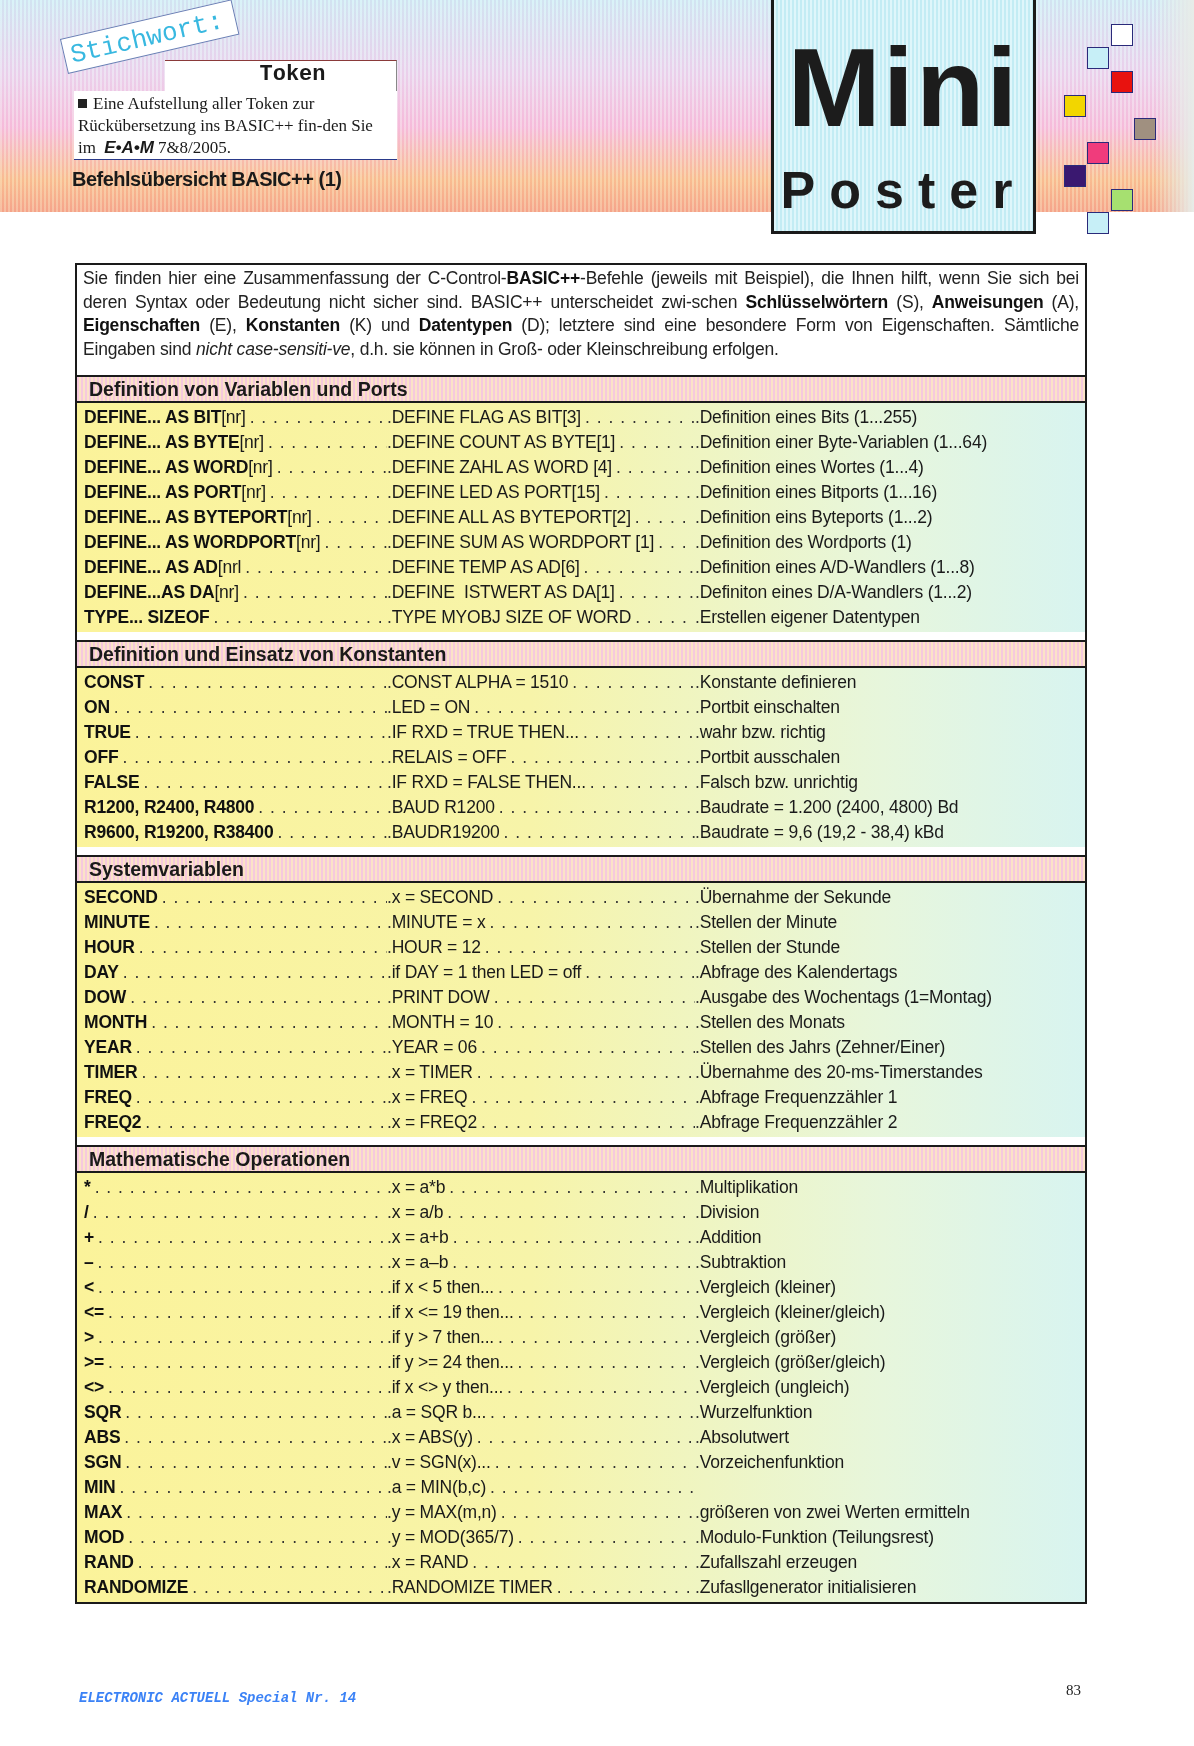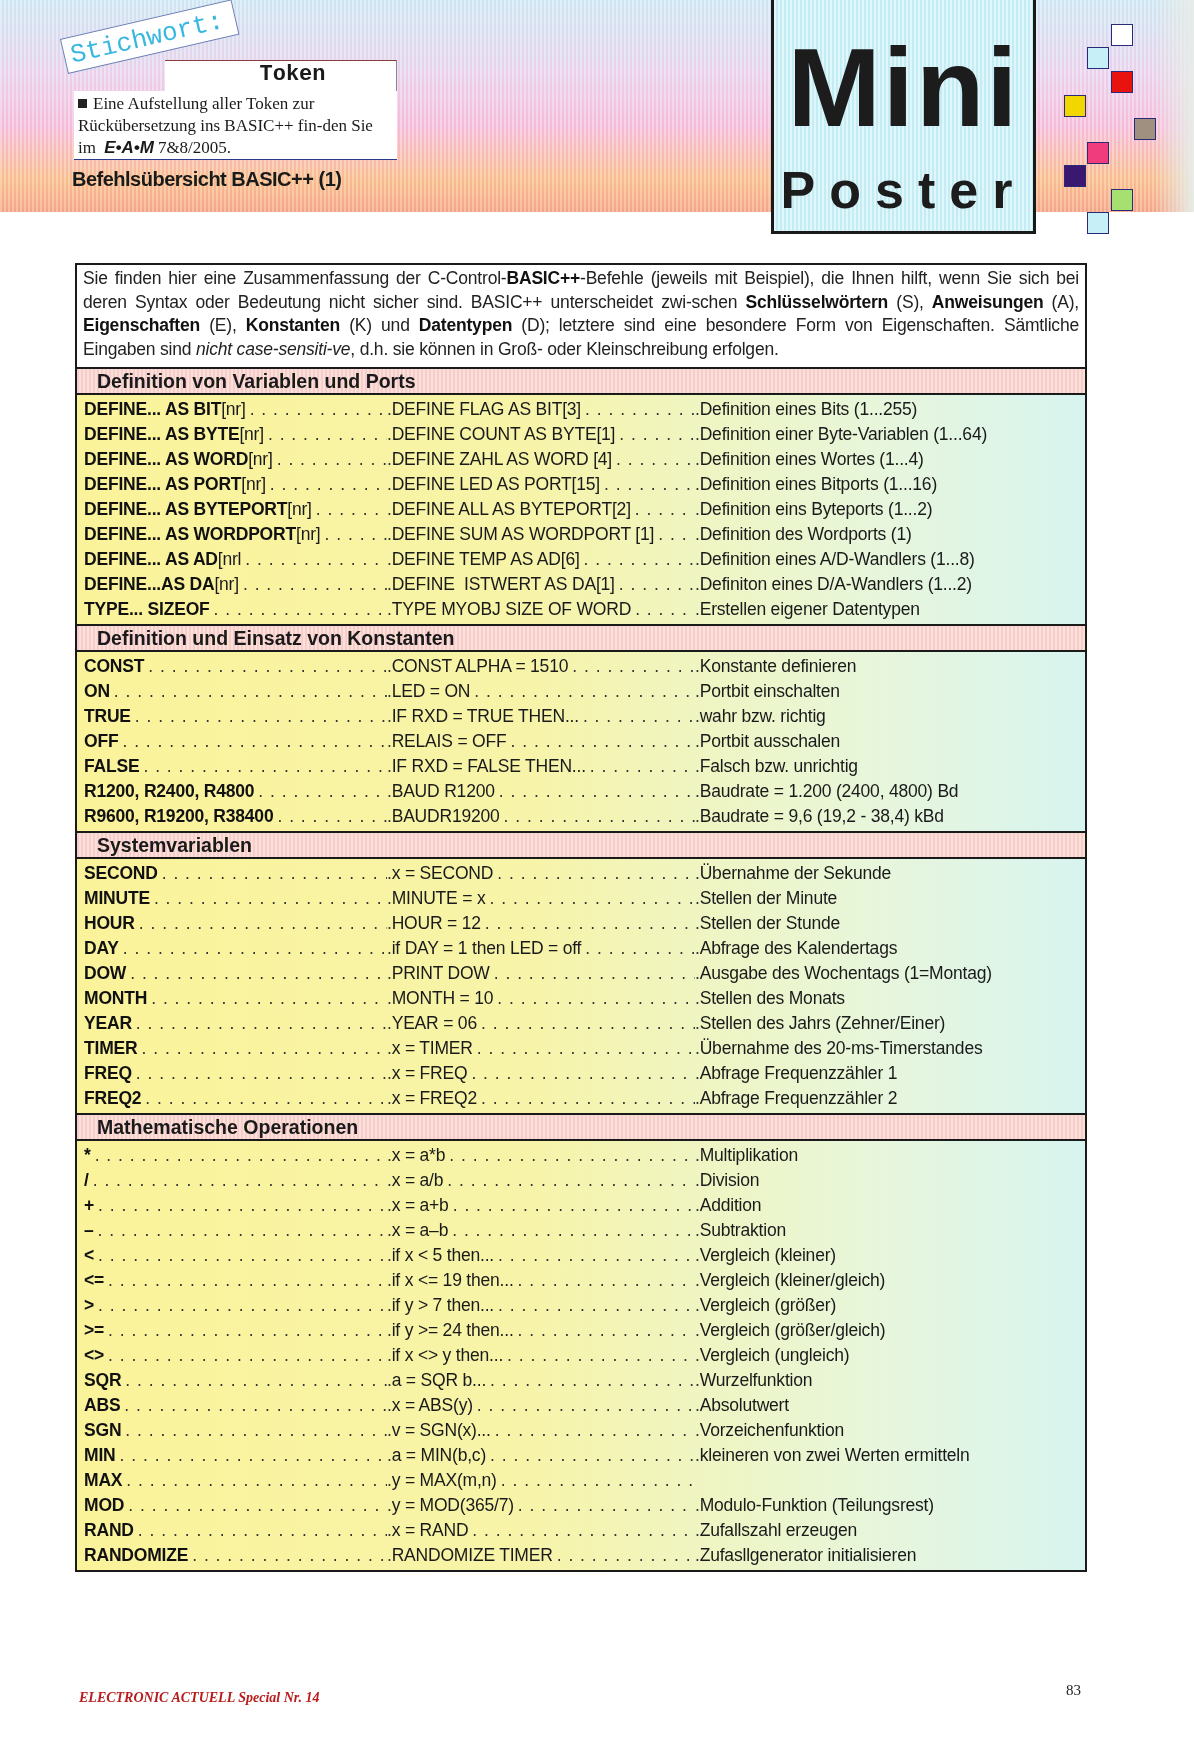--- a/index.html
+++ b/index.html
@@ -75,39 +75,39 @@
   }
   .intro {
     font-size: 17.5px; line-height: 23.5px; padding: 2px 6px 6px 6px; text-align: justify; color: #222;
     letter-spacing: -0.2px;
   }
   .intro b { font-weight: bold; color: #111; }
   .intro i { font-style: italic; }
   .section-head {
     background: repeating-linear-gradient(90deg, #f6c9dd 0 2px, #fbe3c7 2px 4px);
     border-top: 2px solid #1a1a1a; border-bottom: 2px solid #1a1a1a;
-    font-weight: bold; font-size: 19.5px; line-height: 24px; padding: 0 20px; color: #1a1a1a;
+    font-weight: bold; font-size: 19.5px; line-height: 24px; padding: 0 12px; color: #1a1a1a; margin-top: 8px;
   }
   .section-body {
     background: linear-gradient(90deg, #fbf39a 0%, #f7f4a9 45%, #e7f6dc 80%, #d8f4f0 100%);
     padding: 2px 0 2px 0;
   }
   .row { display: flex; height: 25px; line-height: 25px; font-size: 17.5px; white-space: nowrap; overflow: hidden; letter-spacing: -0.2px; }
   .col-k { width: 310px; padding-left: 7px; box-sizing: border-box; display: flex; overflow: hidden; }
   .col-e { width: 308px; display: flex; overflow: hidden; }
   .col-d { flex: 1; overflow: hidden; }
   .kw { font-weight: bold; color: #111; }
   .kw-plain { font-weight: normal; }
   .dots { flex: 1; overflow: hidden; color: #333; padding-left: 4px; }
   .dots::after { content: ". . . . . . . . . . . . . . . . . . . . . . . . . . . . . . . . . . . . . . . . . . . . . . . . . . . . . . . . . . . . . . . . . ."; letter-spacing: 1px; }
   .lead-dot { color: #333; }
 
   .footer-left {
     position: absolute; left: 79px; top: 1690px;
-    font-family: Liberation Serif, serif; font-style: italic; font-weight: bold; font-size: 14px; color: #b91c1c;
+    font-family: Liberation Mono, monospace; font-style: italic; font-weight: bold; font-size: 14px; color: #3b82f6;
   }
   .footer-right {
     position: absolute; left: 1066px; top: 1682px;
     font-family: "Liberation Serif", serif; font-size: 15px; color: #222;
   }
 </style>
 </head>
 <body>
 
 <div class="header-band">
@@ -653,33 +653,33 @@
           <div class="col-k">
             <span class="kw">MIN</span>
             <span class="kw-plain"></span>
             <span class="dots"></span>
           </div>
           <div class="col-e">
             <span class="lead-dot">.</span>
             <span style="white-space: pre;">a = MIN(b,c)</span>
             <span class="dots"></span>
           </div>
-          <div class="col-d"><span class="lead-dot">.</span><span>kleineren von zwei Werten ermitteln</span></div>
         </div>
         <div class="row">
           <div class="col-k">
             <span class="kw">MAX</span>
             <span class="kw-plain"></span>
             <span class="dots"></span>
           </div>
           <div class="col-e">
             <span class="lead-dot">.</span>
             <span style="white-space: pre;">y = MAX(m,n)</span>
             <span class="dots"></span>
           </div>
+          <div class="col-d"><span class="lead-dot">.</span><span>größeren von zwei Werten ermitteln</span></div>
         </div>
         <div class="row">
           <div class="col-k">
             <span class="kw">MOD</span>
             <span class="kw-plain"></span>
             <span class="dots"></span>
           </div>
           <div class="col-e">
             <span class="lead-dot">.</span>
             <span style="white-space: pre;">y = MOD(365/7)</span>

